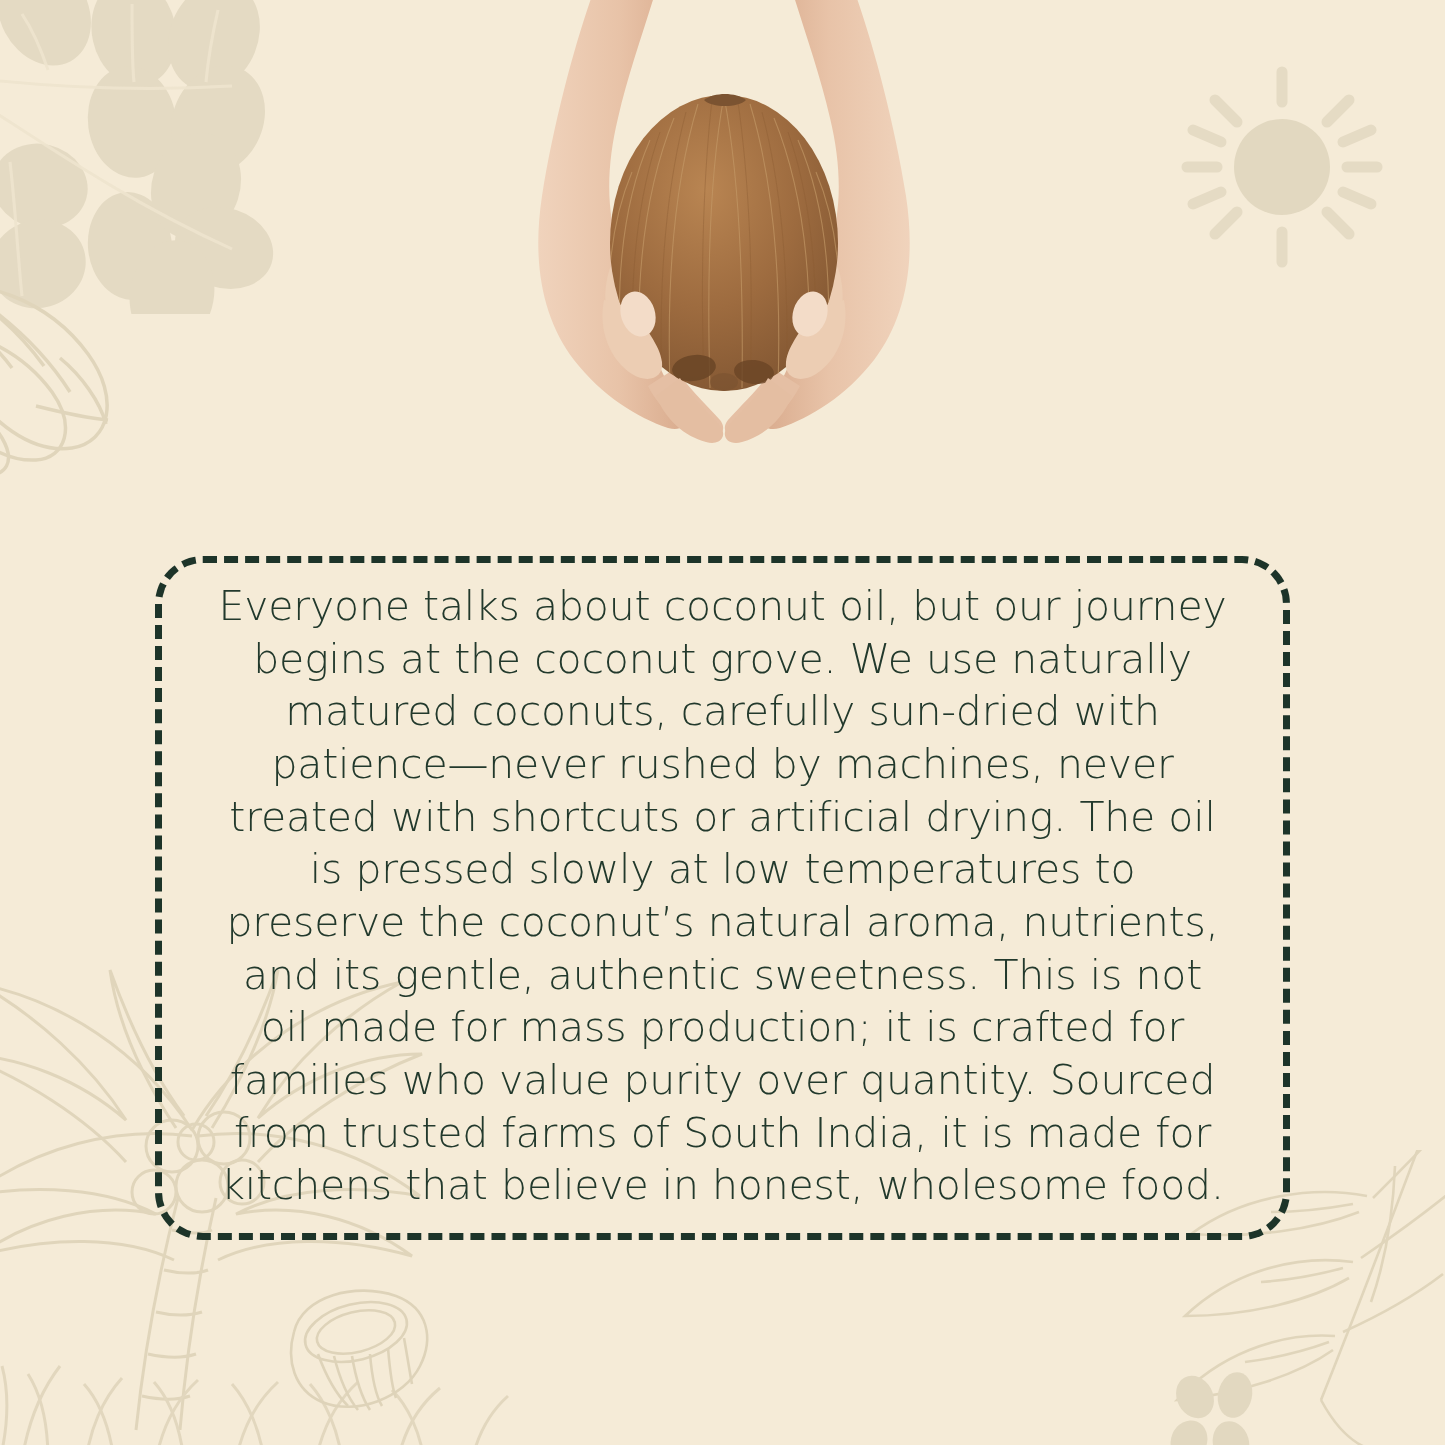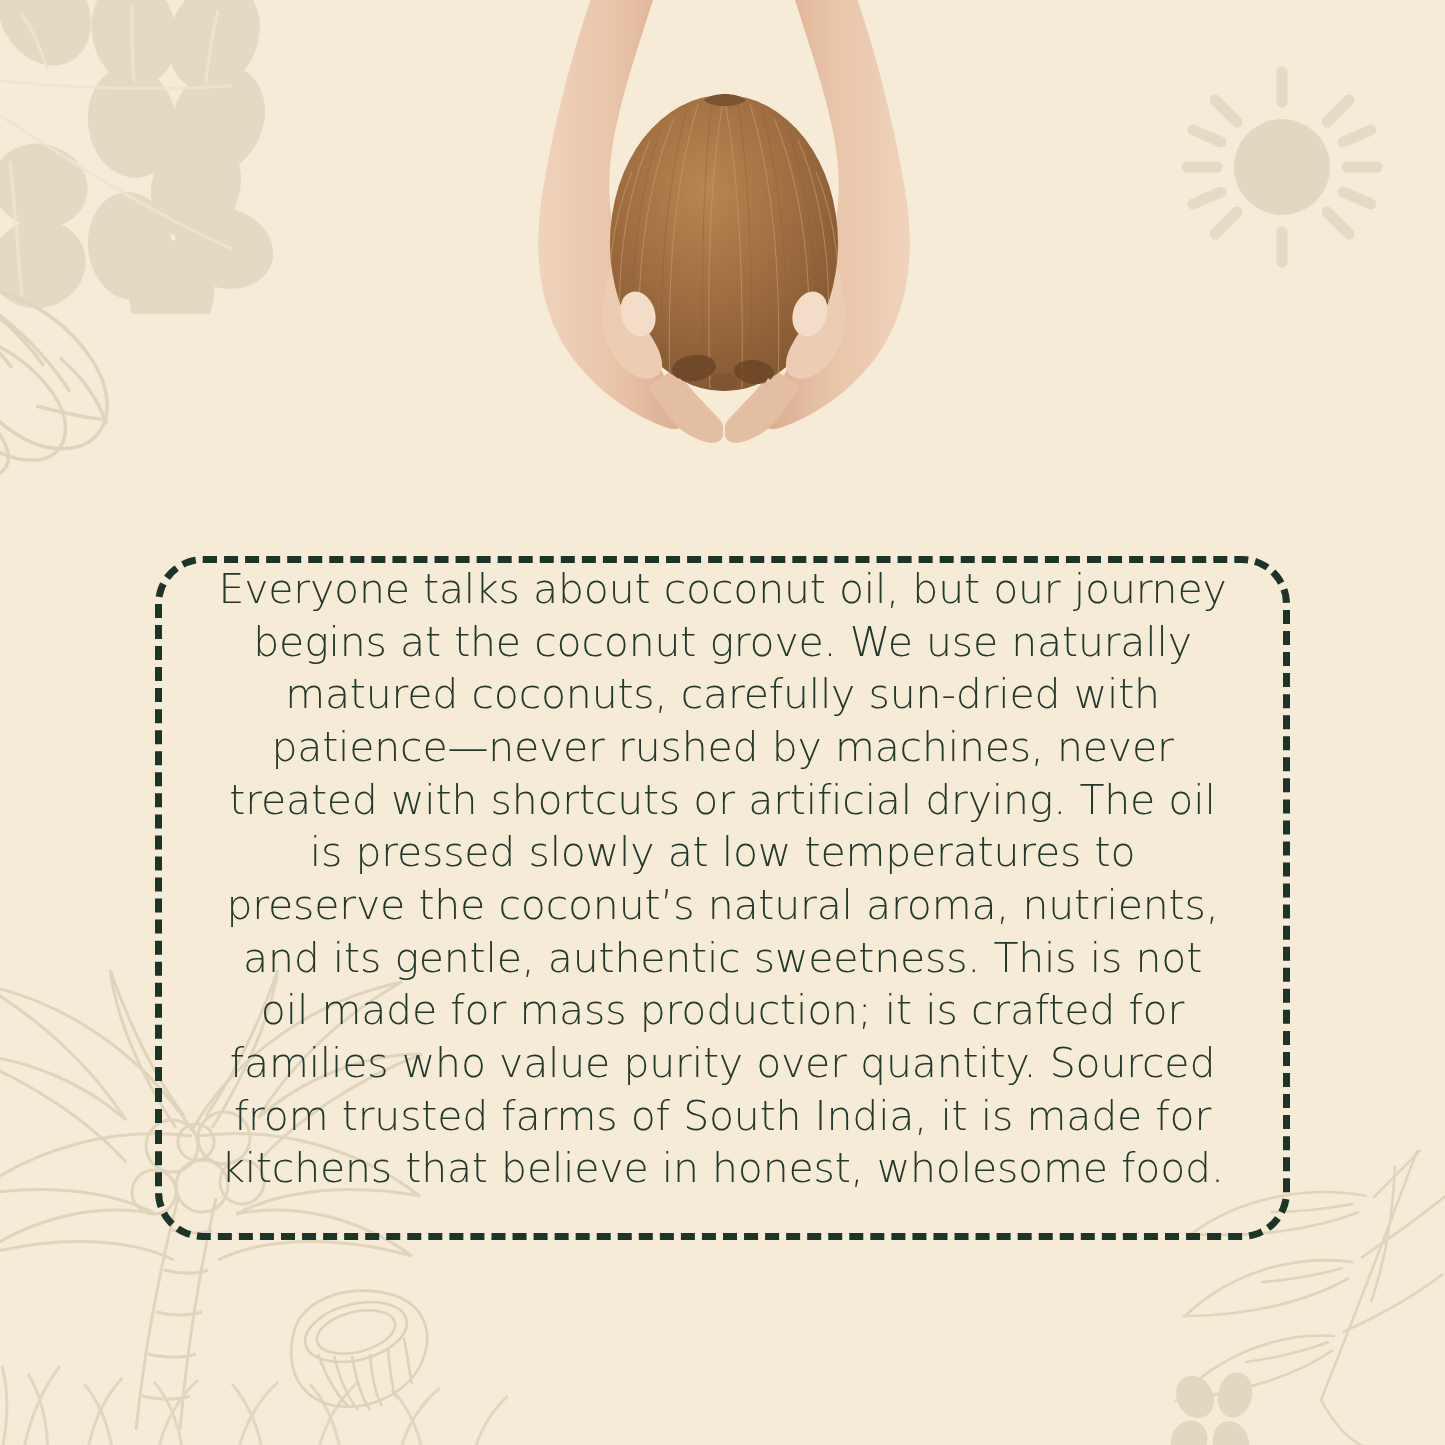--- a/index.html
+++ b/index.html
@@ -51,21 +51,21 @@
   .story-card {
     position: absolute;
     left: 155px;
     top: 556px;
     width: 1135px;
     height: 684px;
     border: 7px dashed #1d3429;
     border-radius: 48px;
     box-sizing: border-box;
     display: flex;
-    align-items: flex-start;
+    align-items: center;
     justify-content: center;
   }
   .story-text {
     width: 1012px;
     margin: 0;
     padding: 0 0 4px 0;
     text-align: center;
     color: #22392c;
     font-family: "DejaVu Sans", "Liberation Sans", sans-serif;
     font-size: 41px;

